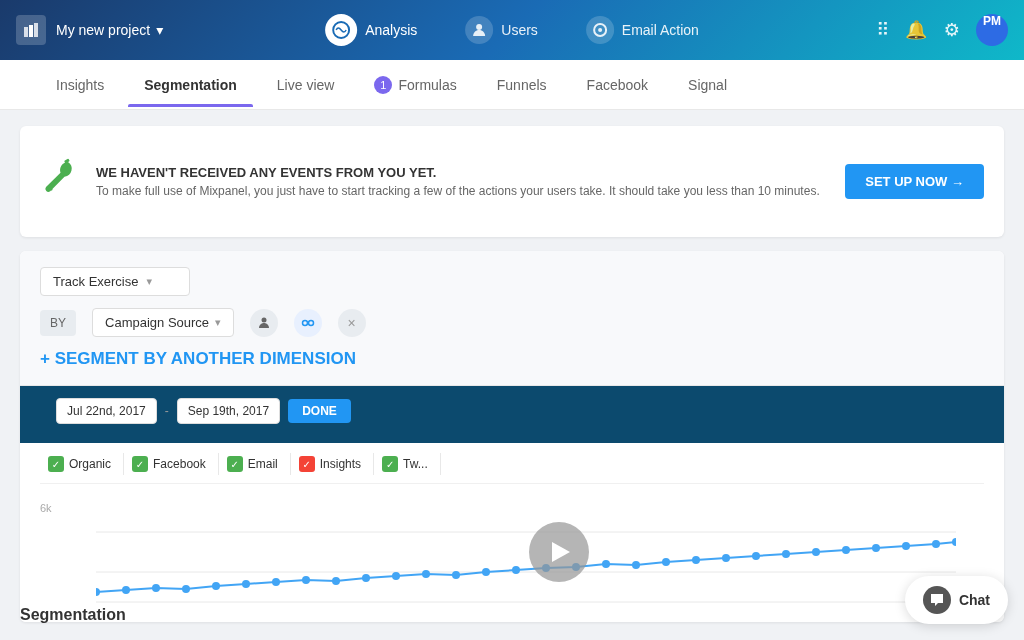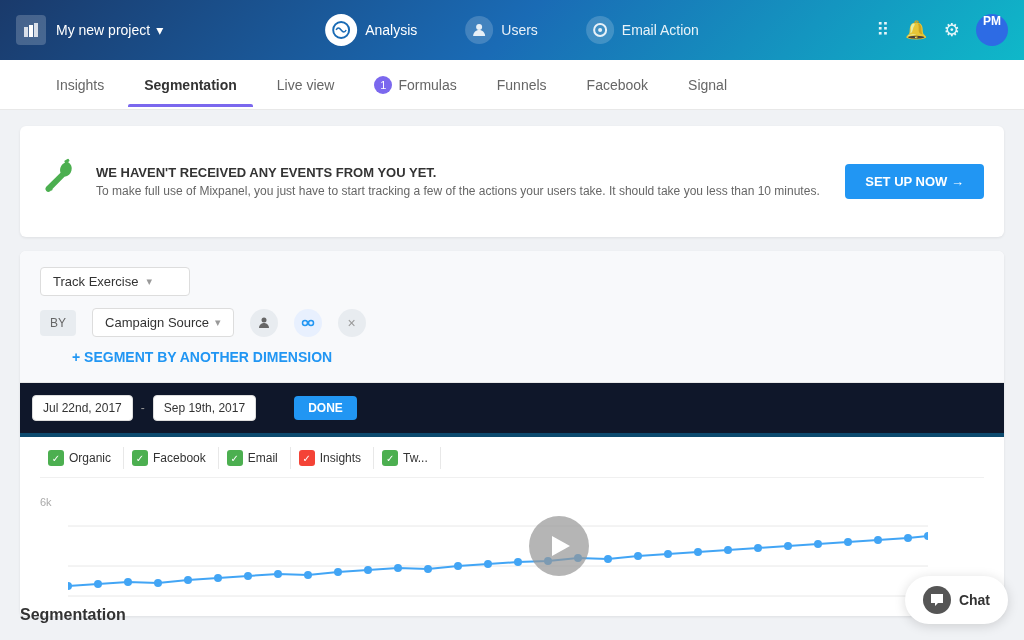--- a/index.html
+++ b/index.html
@@ -263,56 +263,54 @@
       background: #e8ecf0;
       display: flex;
       align-items: center;
       justify-content: center;
       cursor: pointer;
       font-size: 13px;
       color: #666;
     }
     .add-segment {
       color: #2196f3;
-      font-size: 14px;
+      font-size: 17px;
       font-weight: 600;
       cursor: pointer;
       margin-top: 12px;
       display: inline-block;
-      margin-left: 32px;
     }
 
     
     .date-row {
-      padding: 12px 12px;
+      padding: 12px 36px;
       display: flex;
       align-items: center;
       gap: 8px;
-      border-bottom: 4px solid #0c4a6e;
-      background: #0f172a;
+      border-bottom: 7px solid #0c4a6e;
+      background: #0c4a6e;
     }
     .date-input {
       border: 1px solid #ddd;
       border-radius: 4px;
       padding: 5px 10px;
       font-size: 12px;
       color: #333;
       background: white;
     }
     .date-sep { color: #999; font-size: 12px; }
     .done-btn {
       background: #2196f3;
       color: white;
       border: none;
       border-radius: 4px;
       padding: 5px 14px;
       font-size: 12px;
       font-weight: 600;
       cursor: pointer;
-      margin-left: 30px;
     }
 
     
     .chart-area {
       background: white;
       padding: 0 20px 10px;
       position: relative;
     }
 
     
@@ -340,20 +338,21 @@
       display: flex;
       align-items: center;
       justify-content: center;
     }
 
     
     .chart-svg-wrap {
       position: relative;
       height: 120px;
       margin-top: 8px;
+      text-align: center;
     }
 
     
     .play-overlay {
       position: absolute;
       top: 50%;
       left: 50%;
       transform: translate(-50%, -50%);
       width: 60px;
       height: 60px;

